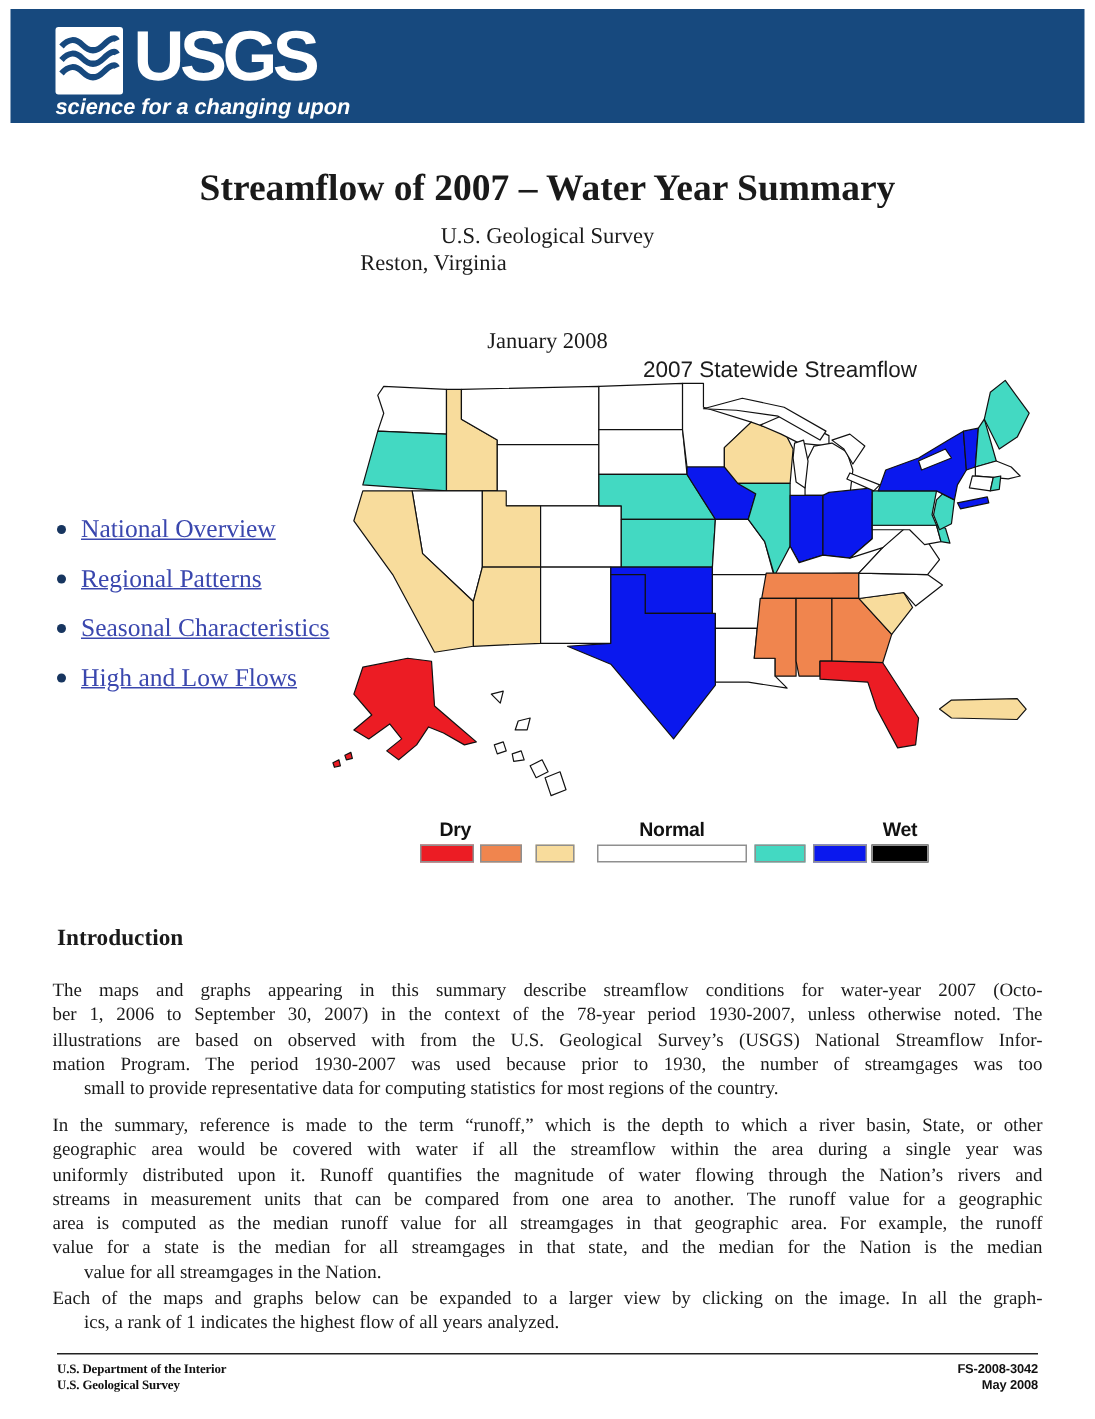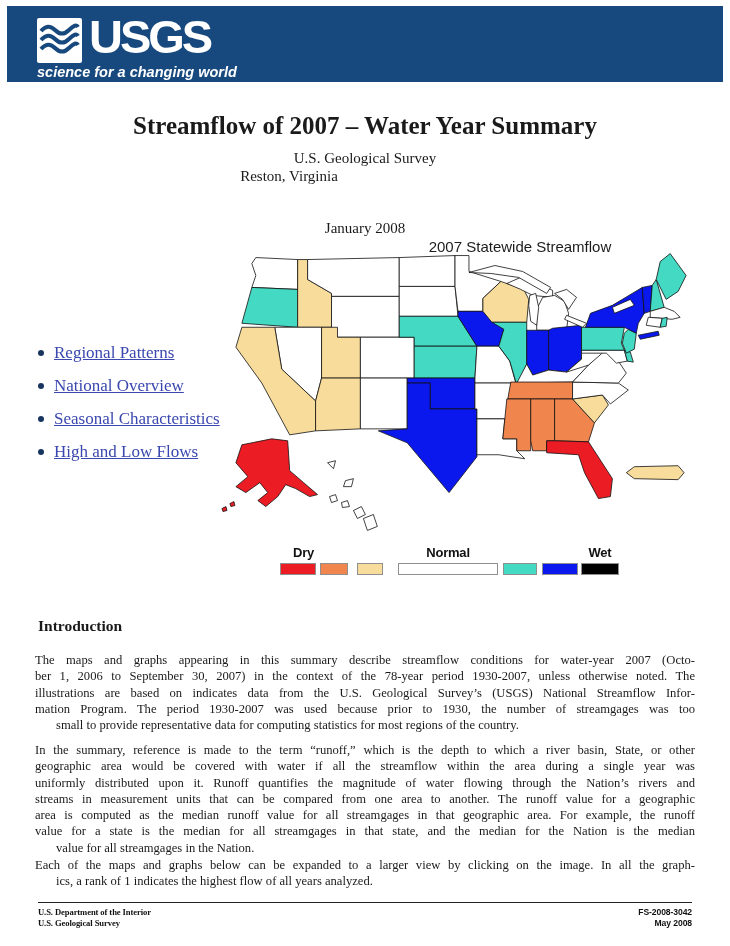--- a/index.html
+++ b/index.html
@@ -74,36 +74,36 @@
   <div class="logo-row">
     <div class="wavebox">
       <svg viewBox="0 0 45 45">
         <path d="M4,13 Q11,5 18,12 T32,12 T41,9" fill="none" stroke="#17497e" stroke-width="4"></path>
         <path d="M4,22 Q11,14 18,21 T32,21 T41,18" fill="none" stroke="#17497e" stroke-width="4"></path>
         <path d="M4,31 Q11,23 18,30 T32,30 T41,27" fill="none" stroke="#17497e" stroke-width="4"></path>
       </svg>
     </div>
     <div class="usgs-word">USGS</div>
   </div>
-  <div class="tagline">science for a changing world</div>
+  <div class="tagline">science for a changing upon</div>
 </div>
 
 <div class="page-title">Streamflow of 2007 – Water Year Summary</div>
 <div class="org1">U.S. Geological Survey</div>
 <div class="org2">Reston, Virginia</div>
 <div class="docdate">January 2008</div>
 
 <div class="nav">
   <div class="nav-item">
     <span class="bullet"></span>
+    <a>National Overview</a>
+  </div>
+  <div class="nav-item">
+    <span class="bullet"></span>
     <a>Regional Patterns</a>
-  </div>
-  <div class="nav-item">
-    <span class="bullet"></span>
-    <a>National Overview</a>
   </div>
   <div class="nav-item">
     <span class="bullet"></span>
     <a>Seasonal Characteristics</a>
   </div>
   <div class="nav-item">
     <span class="bullet"></span>
     <a>High and Low Flows</a>
   </div>
 </div>
@@ -189,21 +189,21 @@
   <span class="sw sw4" style="background: rgb(67, 217, 194);"></span>
   <span class="sw sw5" style="background: rgb(10, 24, 238);"></span>
   <span class="sw sw6" style="background: rgb(0, 0, 0);"></span>
 </div>
 
 <div class="intro-h">Introduction</div>
 
 <div class="para p1">
   <div class="line">The maps and graphs appearing in this summary describe streamflow conditions for water-year 2007 (Octo-</div>
   <div class="line">ber 1, 2006 to September 30, 2007) in the context of the 78-year period 1930-2007, unless otherwise noted. The</div>
-  <div class="line">illustrations are based on indicates data from the U.S. Geological Survey’s (USGS) National Streamflow Infor-</div>
+  <div class="line">illustrations are based on observed with from the U.S. Geological Survey’s (USGS) National Streamflow Infor-</div>
   <div class="line">mation Program. The period 1930-2007 was used because prior to 1930, the number of streamgages was too</div>
   <div class="line last">small to provide representative data for computing statistics for most regions of the country.</div>
 </div>
 
 <div class="para p2">
   <div class="line">In the summary, reference is made to the term “runoff,” which is the depth to which a river basin, State, or other</div>
   <div class="line">geographic area would be covered with water if all the streamflow within the area during a single year was</div>
   <div class="line">uniformly distributed upon it. Runoff quantifies the magnitude of water flowing through the Nation’s rivers and</div>
   <div class="line">streams in measurement units that can be compared from one area to another. The runoff value for a geographic</div>
   <div class="line">area is computed as the median runoff value for all streamgages in that geographic area. For example, the runoff</div>

